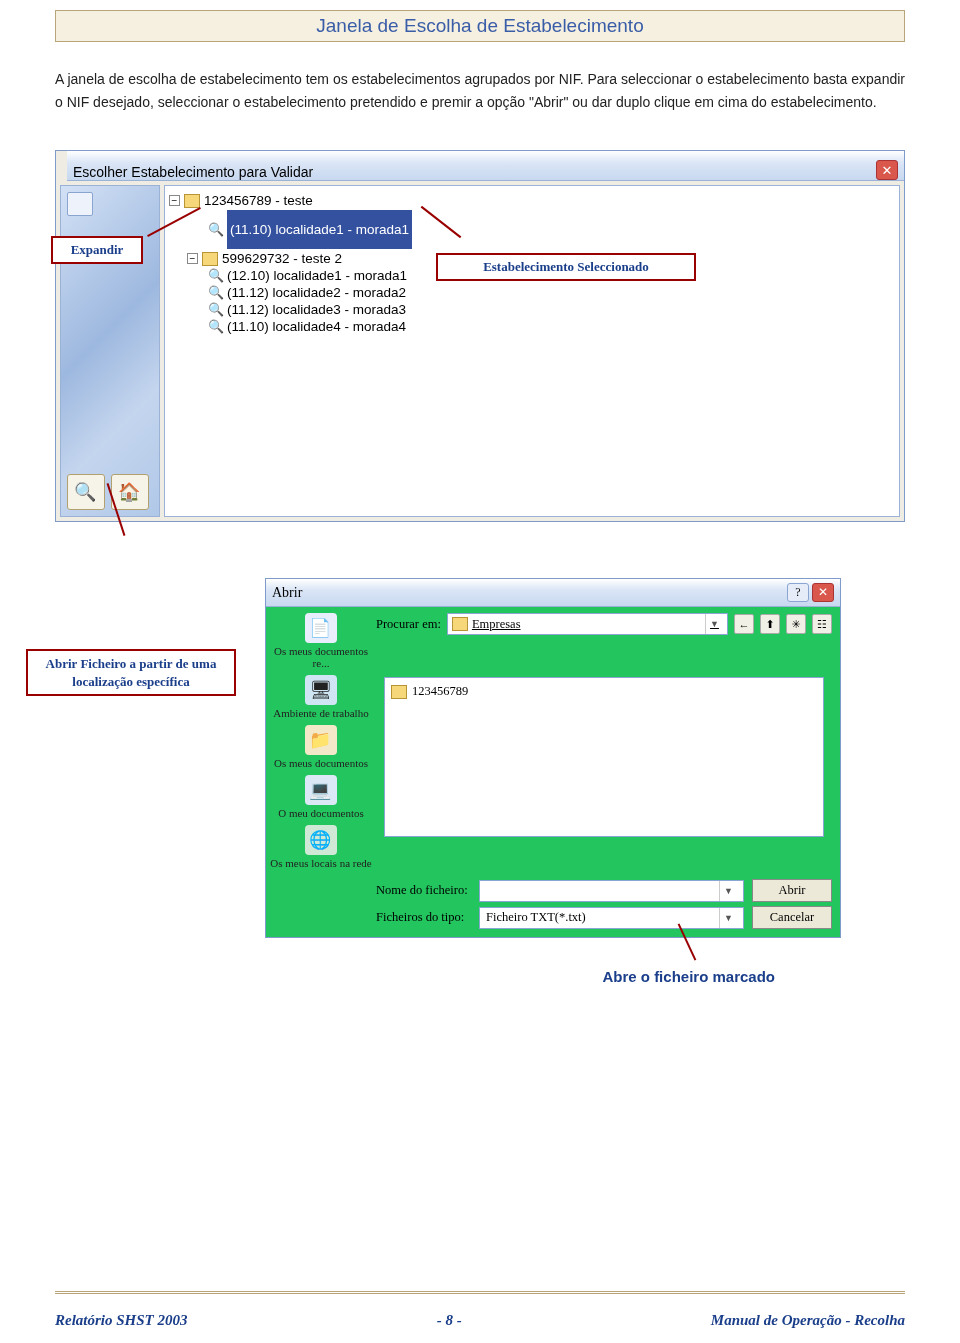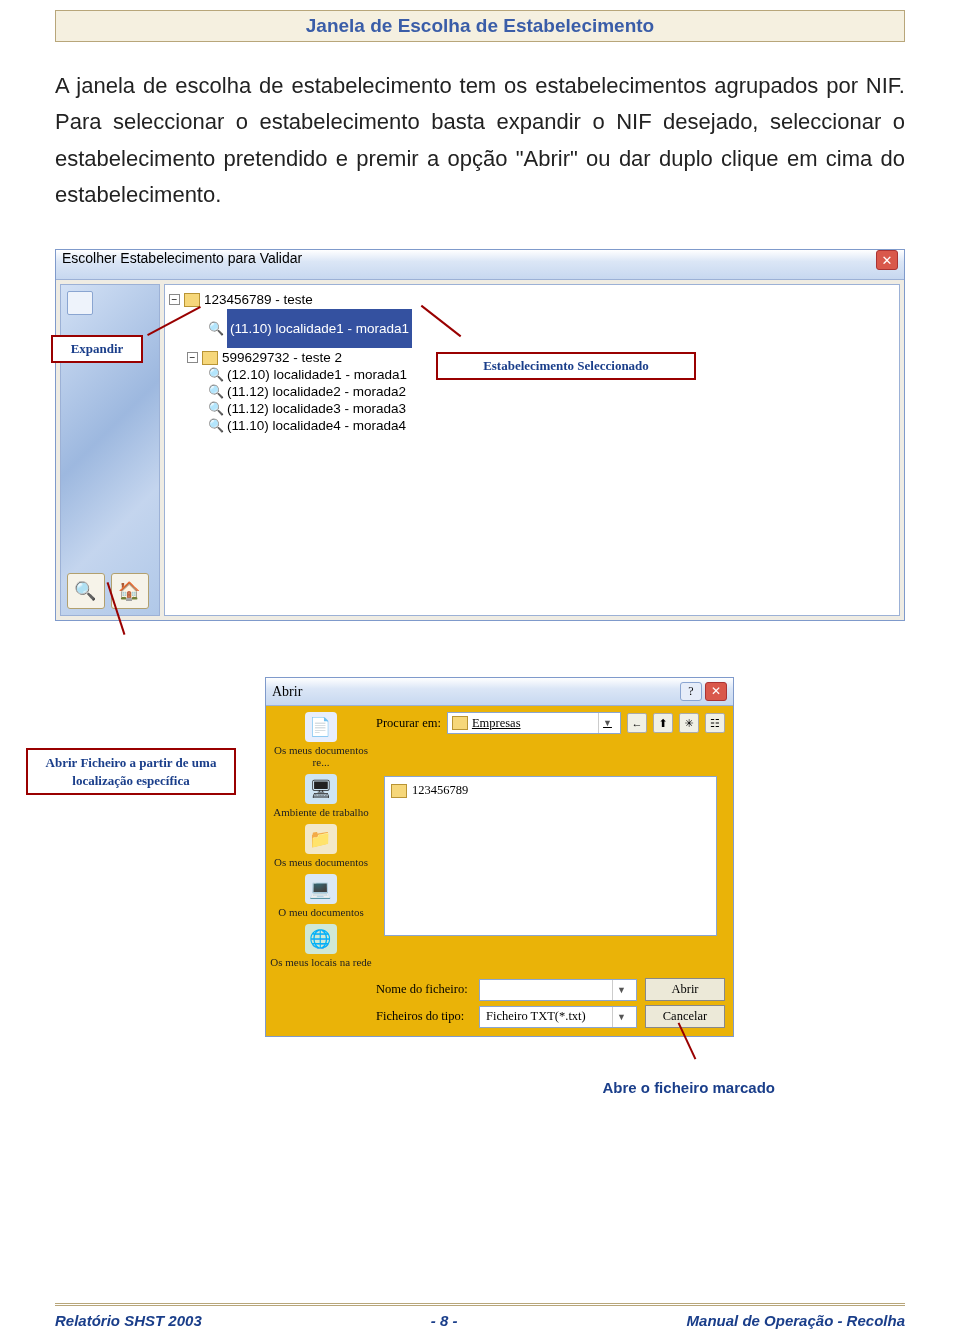--- a/index.html
+++ b/index.html
@@ -1,60 +1,60 @@
 <!DOCTYPE html>
 <html><head>
 <meta charset="utf-8">
 <style>
   * { box-sizing: border-box; margin: 0; padding: 0; }
   body { width: 960px; height: 1343px; font-family: Verdana, Geneva, sans-serif; background: #fff; position: relative; color: #000; }
   .page { padding: 0 55px; }
-  .title-box { border: 1px solid #b8a67a; background: #f5f0e0; text-align: center; padding: 4px 0; margin-top: 10px; font-weight: bold; color: #3a5da8; font-size: 19px; }
-  .intro { font-size: 22px; line-height: 1.65; color: #222; text-align: justify; margin-top: 26px; }
+  .title-box { border: 1px solid #b8a67a; background: #f5f0e0; text-align: center; padding: 4px 0; margin-top: 10px; font-weight: normal; color: #3a5da8; font-size: 19px; }
+  .intro { font-size: 14px; line-height: 1.65; color: #222; text-align: justify; margin-top: 26px; }
   
   .win { position: relative; margin-top: 36px; border: 1px solid #7f9acb; background: #efece3; }
-  .titlebar { background: linear-gradient(#fff,#dbe6f6 40%,#c7d8f0); height: 30px; display: flex; align-items: flex-start; padding: 0 6px; border-bottom: 1px solid #9cb1d6; font-family: Tahoma, sans-serif; font-size: 14px; color: #000; }
+  .titlebar { background: linear-gradient(#fff,#dbe6f6 40%,#c7d8f0); height: 30px; display: flex; align-items: flex-end; padding: 0 6px; border-bottom: 1px solid #9cb1d6; font-family: Tahoma, sans-serif; font-size: 14px; color: #000; margin-left: 11px; }
   .titlebar .xbtn { margin-left: auto; width: 22px; height: 20px; background: #d9584b; border: 1px solid #a33; border-radius: 3px; display: flex; align-items: center; justify-content: center; color: #fff; font-size: 13px; }
   .win-body { display: flex; height: 340px; }
   .side { width: 100px; border: 1px solid #9cb1d6; margin: 4px; background: linear-gradient(135deg,#d3e1f5,#9db8df 45%,#c4d5ee 70%,#b0c8e8); position: relative; }
   .side-top { position: absolute; top: 6px; left: 6px; width: 26px; height: 24px; background: #eef3fb; border: 1px solid #8aa5d1; border-radius: 2px; }
   .side-bot { position: absolute; bottom: 6px; left: 6px; display: flex; gap: 6px; }
   .sq-btn { width: 38px; height: 36px; background: #f6f3e9; border: 1px solid #b2a06e; border-radius: 3px; display: flex; align-items: center; justify-content: center; font-size: 18px; }
   .tree { flex: 1; background: #fff; margin: 4px 4px 4px 0; border: 1px solid #9cb1d6; padding: 6px 4px; font-family: Tahoma, sans-serif; font-size: 13.5px; color: #000; }
   .tree-row { display: flex; align-items: center; gap: 4px; padding: 1px 0; }
   .box { width: 11px; height: 11px; border: 1px solid #888; font-size: 10px; line-height: 9px; text-align: center; display: inline-block; background: #fff; }
   .fld { width: 16px; height: 14px; background: #f6d77a; border: 1px solid #b99434; display: inline-block; }
   .mag { width: 14px; height: 14px; display: flex; align-items: center; justify-content: center; color: #4a7; font-size: 13px; }
   .sel-item { background: #3451a0; color: #fff; padding: 12px 3px; }
   .ind1 { margin-left: 18px; }
   .ind2 { margin-left: 40px; }
   .callout { position: absolute; border: 2px solid #900; background: #fff; font-family: Verdana; font-size: 13px; font-weight: bold; color: #1a3e8a; padding: 4px 10px; text-align: center; }
   
-  .win2 { position: relative; margin-top: 56px; margin-left: 210px; width: 469px; border: 1px solid #7f9acb; background: #eab308; }
+  .win2 { position: relative; margin-top: 56px; margin-left: 210px; width: 576px; border: 1px solid #7f9acb; background: #22c55e; }
   .titlebar2 { background: linear-gradient(#fff,#dbe6f6 40%,#c7d8f0); height: 28px; display: flex; align-items: center; padding: 0 6px; border-bottom: 1px solid #9cb1d6; font-family: Tahoma; font-size: 14px; }
   .qx { margin-left: auto; display: flex; gap: 3px; }
   .qbtn { width: 22px; height: 19px; border: 1px solid #8aa5d1; background: #e6edf9; border-radius: 3px; font-size: 12px; display: flex; align-items: center; justify-content: center; }
   .qbtn.red { background: #d9584b; border-color: #a33; color: #fff; }
   .win2-body { display: flex; height: 330px; }
   .places { width: 110px; padding: 6px 2px; display: flex; flex-direction: column; align-items: center; gap: 6px; font-family: Tahoma; font-size: 11px; color: #222; text-align: center; }
   .place { display: flex; flex-direction: column; align-items: center; gap: 2px; }
   .pico { width: 32px; height: 30px; border-radius: 4px; display: flex; align-items: center; justify-content: center; font-size: 18px; }
   .main2 { flex: 1; padding: 6px 8px 0 0; display: flex; flex-direction: column; gap: 36px; }
   .lookrow { display: flex; align-items: center; gap: 6px; font-family: Tahoma; font-size: 12.5px; }
   .combo { flex: 1; height: 22px; border: 1px solid #8aa5d1; background: #fff; display: flex; align-items: center; padding: 0 4px; gap: 4px; text-decoration: underline; }
   .drop { width: 18px; height: 20px; margin-left: auto; border-left: 1px solid #ccc; display: flex; align-items: center; justify-content: center; font-size: 9px; color: #555; }
   .tico { width: 20px; height: 20px; border: 1px solid #aaa; background: #f0f0e6; border-radius: 2px; display: flex; align-items: center; justify-content: center; font-size: 11px; }
   .filelist { flex: 1; border: 1px solid #8aa5d1; background: #fff; margin: 6px 8px; padding: 6px; font-family: Tahoma; font-size: 12.5px; }
   .filelist .itm { display: flex; align-items: center; gap: 5px; }
   .bottom { display: grid; grid-template-columns: 95px 1fr 80px; gap: 4px 8px; padding: 0 0 8px 0; font-family: Tahoma; font-size: 12.5px; align-items: center; }
   .inp { height: 22px; border: 1px solid #8aa5d1; background: #fff; display: flex; align-items: center; padding: 0 6px; }
   .btn { height: 23px; border: 1px solid #888; background: #ece9d8; text-align: center; font-size: 12.5px; line-height: 21px; cursor: pointer; }
-  .foot-callout { margin-top: 42px; text-align: right; padding-right: 130px; color: #1a3e8a; font-weight: bold; font-size: 15px; }
+  .foot-callout { margin-top: 30px; text-align: right; padding-right: 130px; color: #1a3e8a; font-weight: bold; font-size: 15px; }
   
-  .pg-foot { position: absolute; bottom: 14px; left: 55px; right: 55px; border-top: 3px double #b8a67a; padding-top: 6px; display: flex; justify-content: space-between; font-family: Liberation Sans, sans-serif; font-size: 15px; font-style: italic; font-weight: bold; color: #1a3e8a; }
+  .pg-foot { position: absolute; bottom: 14px; left: 55px; right: 55px; border-top: 3px double #b8a67a; padding-top: 18px; display: flex; justify-content: space-between; font-family: Liberation Serif, serif; font-size: 15px; font-style: italic; font-weight: bold; color: #1a3e8a; }
   
   .line { position: absolute; background: #900; }
 </style>
 </head>
 <body>
 
 <div class="page">
   <div class="title-box">Janela de Escolha de Estabelecimento</div>
 
   <p class="intro">A janela de escolha de estabelecimento tem os estabelecimentos agrupados por NIF. Para seleccionar o estabelecimento basta expandir o NIF desejado, seleccionar o estabelecimento pretendido e premir a opção "Abrir" ou dar duplo clique em cima do estabelecimento.</p>

